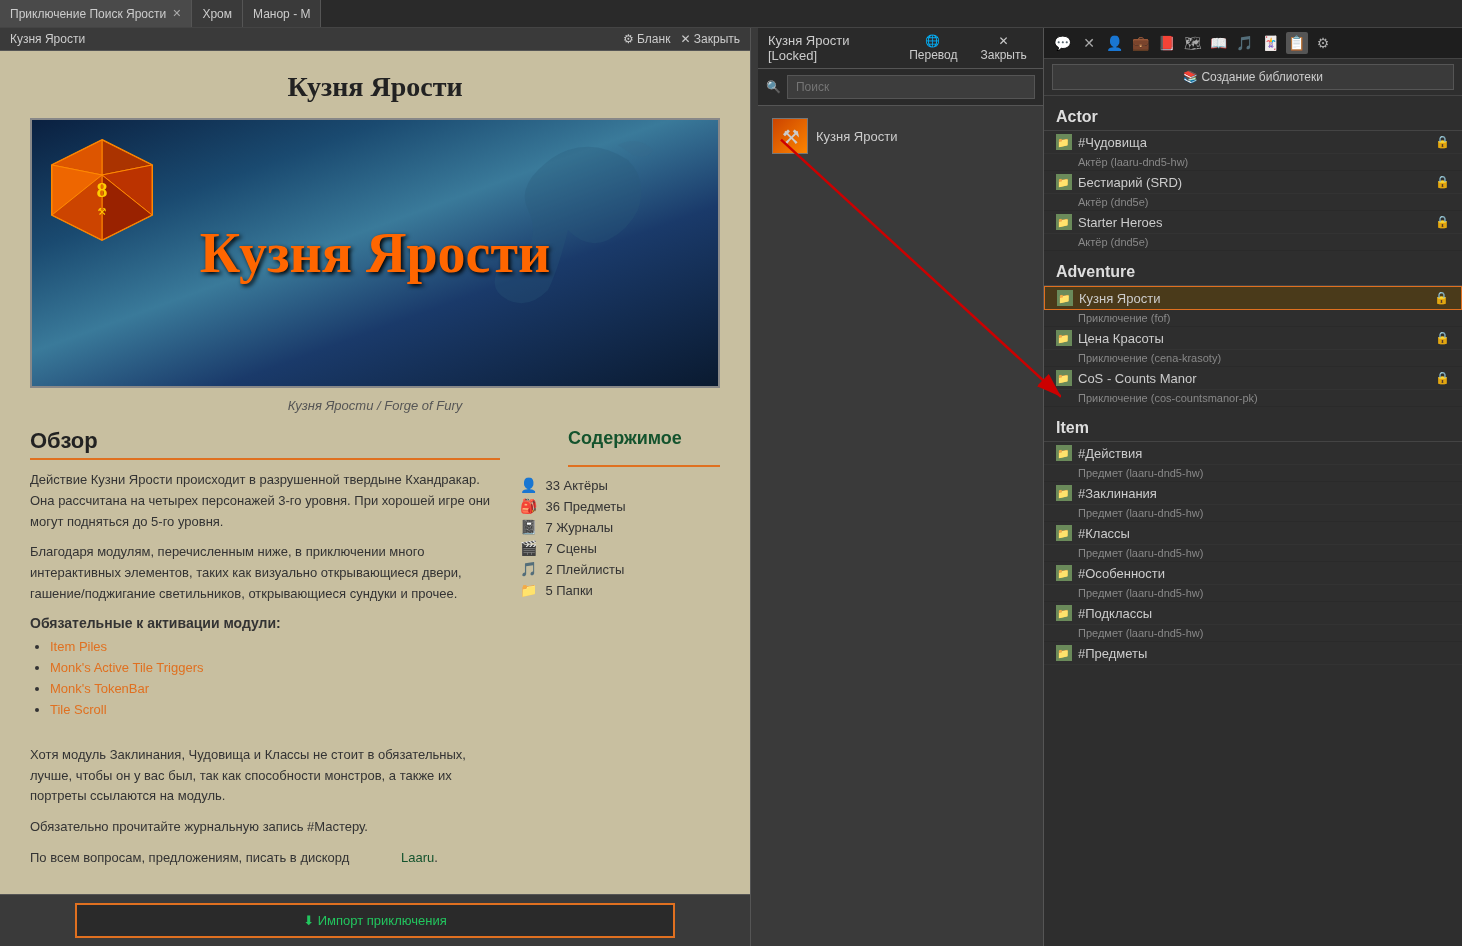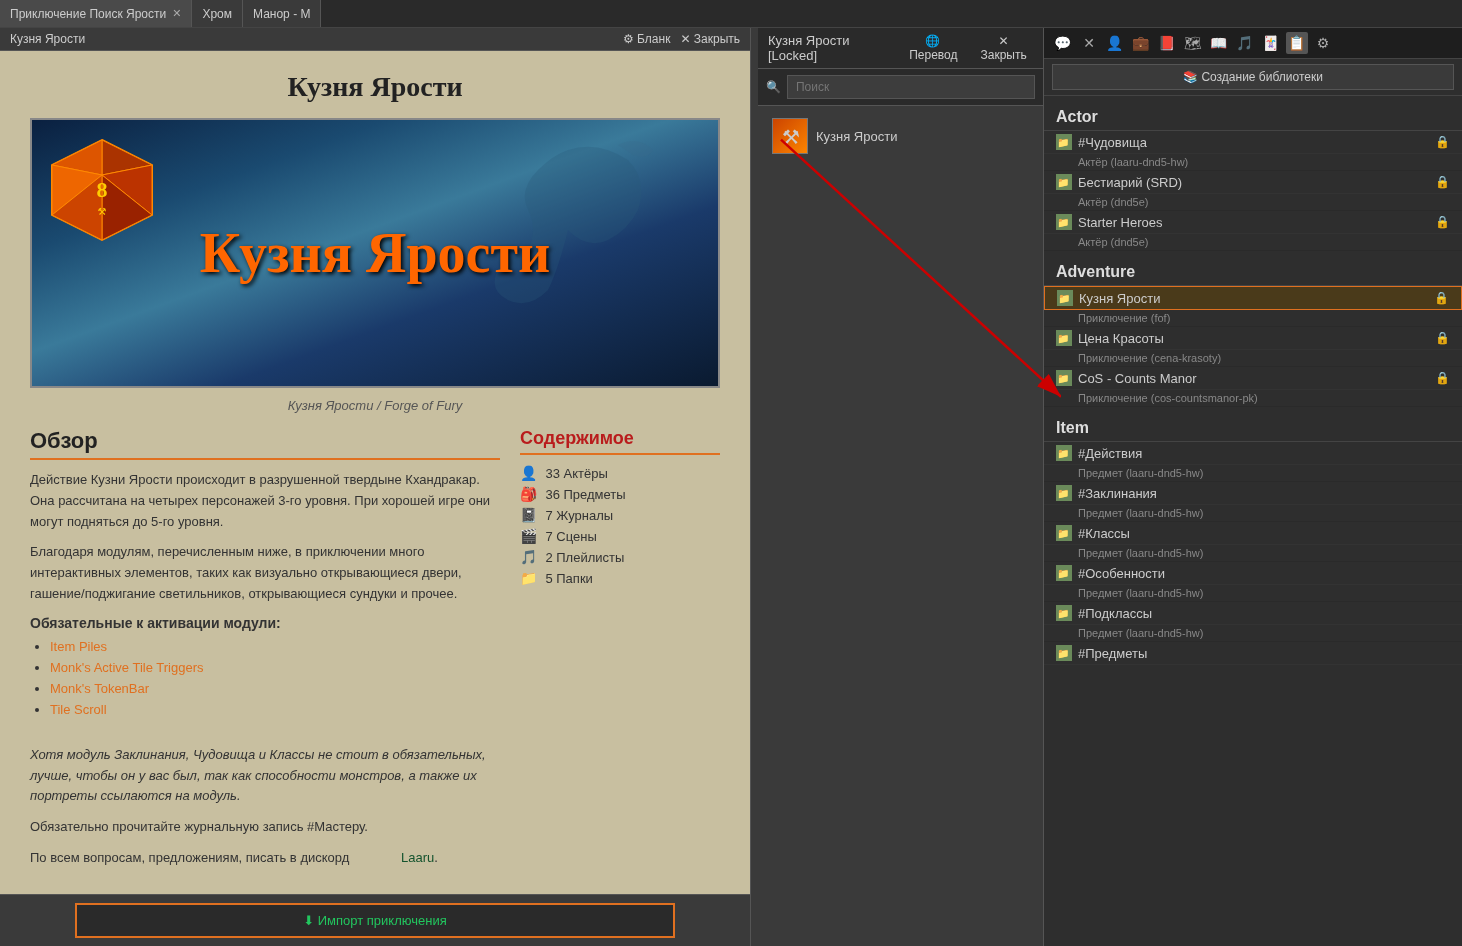--- a/index.html
+++ b/index.html
@@ -31,21 +31,21 @@
     .contents-col { width: 200px; flex-shrink: 0; }
 
     .section-title { font-size: 22px; font-weight: bold; color: #222; border-bottom: 2px solid #e07020; padding-bottom: 4px; margin-bottom: 10px; }
     .overview-text { font-size: 13px; line-height: 1.6; color: #333; margin-bottom: 10px; }
     .required-title { font-size: 14px; font-weight: bold; color: #333; margin-bottom: 8px; }
     .required-list { list-style: disc; padding-left: 20px; }
     .required-list li { margin-bottom: 6px; }
     .required-list a { color: #e07020; text-decoration: none; }
     .optional-text { font-size: 13px; color: #333; line-height: 1.6; margin-bottom: 10px; }
 
-    .contents-title { font-size: 18px; font-weight: bold; color: #b91c1c; border-bottom: 2px solid #e07020; padding-bottom: 4px; margin-bottom: 10px; }
+    .contents-title { font-size: 18px; font-weight: bold; color: #14532d; border-bottom: 2px solid #e07020; padding-bottom: 16px; margin-bottom: 10px; margin-left: 48px; }
     .contents-item { display: flex; align-items: center; gap: 8px; font-size: 13px; color: #333; margin-bottom: 5px; }
     .contents-icon { font-size: 14px; color: #666; }
 
     .discord-link { color: #14532d; text-decoration: none; margin-left: 48px; }
 
     .import-bar { background: #3a3a3a; padding: 8px 20px; border-top: 1px solid #555; flex-shrink: 0; display: flex; justify-content: center; }
     .import-btn { background: #2a2a2a; border: 2px solid #e07020; color: #22c55e; padding: 8px 30px; cursor: pointer; font-size: 13px; display: flex; align-items: center; gap: 6px; width: 600px; justify-content: center; }
 
     
     .middle-panel { width: 294px; background: #3a3a3a; border-left: 1px solid #555; border-right: 1px solid #555; display: flex; flex-direction: column; flex-shrink: 0; padding-left: 7px; }
@@ -147,21 +147,21 @@
           <div class="section-title">Обзор</div>
           <p class="overview-text">Действие Кузни Ярости происходит в разрушенной твердыне Кхандракар. Она рассчитана на четырех персонажей 3-го уровня. При хорошей игре они могут подняться до 5-го уровня.</p>
           <p class="overview-text">Благодаря модулям, перечисленным ниже, в приключении много интерактивных элементов, таких как визуально открывающиеся двери, гашение/поджигание светильников, открывающиеся сундуки и прочее.</p>
           <p class="required-title">Обязательные к активации модули:</p>
           <ul class="required-list">
             <li><a href="#">Item Piles</a></li>
             <li><a href="#">Monk's Active Tile Triggers</a></li>
             <li><a href="#">Monk's TokenBar</a></li>
             <li><a href="#">Tile Scroll</a></li>
           </ul>
-          <p class="optional-text" style="margin-top:28px;font-style:italic;">Хотя модуль Заклинания, Чудовища и Классы не стоит в обязательных, лучше, чтобы он у вас был, так как способности монстров, а также их портреты ссылаются на модуль.</p>
+          <p class="optional-text" style="margin-top:28px;">Хотя модуль Заклинания, Чудовища и Классы не стоит в обязательных, лучше, чтобы он у вас был, так как способности монстров, а также их портреты ссылаются на модуль.</p>
           <p class="optional-text">Обязательно прочитайте журнальную запись #Мастеру.</p>
           <p class="optional-text">
             <span>По всем вопросам, предложениям, писать в дискорд</span>
             <a href="#" class="discord-link">Laaru</a>.
           </p>
         </div>
         <div class="contents-col">
           <div class="contents-title">Содержимое</div>
           <div id="contents-list">
               <div class="contents-item">

